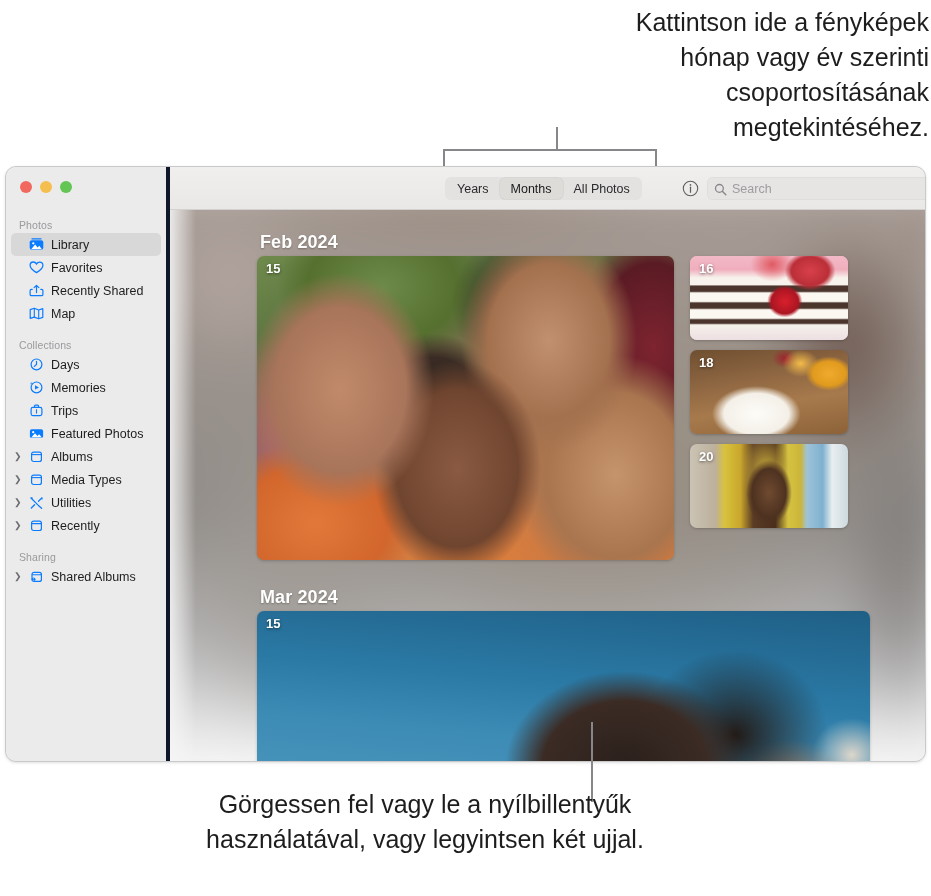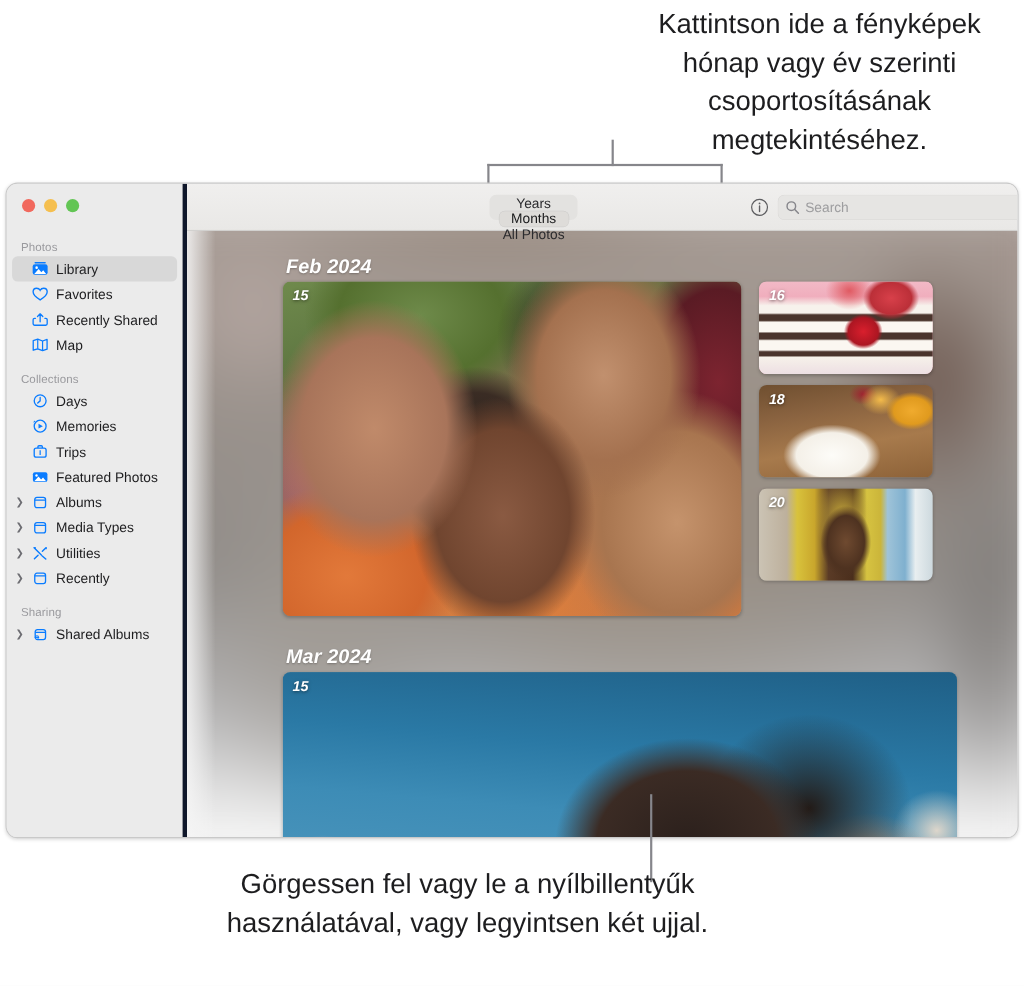--- a/index.html
+++ b/index.html
@@ -12,21 +12,21 @@
   #stage { position: relative; width: 931px; height: 896px; background:#fff; }
 
   
   .callout-text {
     position: absolute;
     color: #1d1d1f;
     font-size: 25px;
     line-height: 35px;
     font-family: "Liberation Sans", sans-serif;
   }
-  #callout-top { left: 561px; top: 5px; width: 368px; text-align: center; }
+  #callout-top { left: 561px; top: 5px; width: 368px; text-align: right; }
   #callout-bottom { left: 175px; top: 787px; width: 500px; text-align: center; }
 
   .leader { position: absolute; background: #86868b; }
 
   
   #bracket-stem  { left: 556px; top: 127px;  width: 2px;  height: 24px; }
   #bracket-bar   { left: 443px; top: 149px;  width: 214px; height: 2px; }
   #bracket-tick-l{ left: 443px; top: 149px;  width: 2px;  height: 21px; }
   #bracket-tick-r{ left: 655px; top: 149px;  width: 2px;  height: 21px; }
 
@@ -104,21 +104,20 @@
     display: flex; align-items: center;
     z-index: 5;
   }
   #seg {
     position: absolute; left: 275px; top: 10px;
     display: flex; align-items: center;
     height: 23px;
     background: #e3e2e0;
     border-radius: 6px;
     padding: 1px;
-    flex-direction: column;
   }
   .seg-btn {
     font-size: 12.5px; color: #2b2b2e;
     padding: 0 11px; height: 21px;
     display: flex; align-items: center;
     border-radius: 5px;
   }
   .seg-btn.active { background: #dedcd9; box-shadow: 0 0 0 0.5px rgba(0,0,0,0.10); color:#1a1a1c; }
 
   #info-btn {
@@ -134,21 +133,20 @@
     padding-left: 7px;
     box-shadow: inset 0 0 0 0.5px rgba(0,0,0,0.06);
   }
   #search .mag { width: 13px; height: 13px; margin-right: 5px; flex:0 0 13px; }
   #search .ph { font-size: 12.5px; color: #9d9d9f; }
 
   
   #canvas {
     position: absolute; left: 0; top: 43px; right: 0; bottom: 0;
     overflow: hidden;
-    font-style: italic;
   }
   #canvas-bg { position: absolute; inset: 0; }
   #canvas-bg .layer { position: absolute; inset: -40px; }
   .bg1 { background:
       radial-gradient(closest-side at 12% 18%, #b6a7a2 0%, rgba(182,167,162,0) 75%),
       radial-gradient(closest-side at 38% 6%,  #8f7f72 0%, rgba(143,127,114,0) 70%),
       radial-gradient(closest-side at 86% 28%, #6a544b 0%, rgba(106,84,75,0) 72%),
       radial-gradient(closest-side at 97% 10%, #8a6a64 0%, rgba(138,106,100,0) 70%),
       radial-gradient(closest-side at 55% 48%, #9b9083 0%, rgba(155,144,131,0) 78%),
       radial-gradient(closest-side at 20% 62%, #a09a93 0%, rgba(160,154,147,0) 80%),

